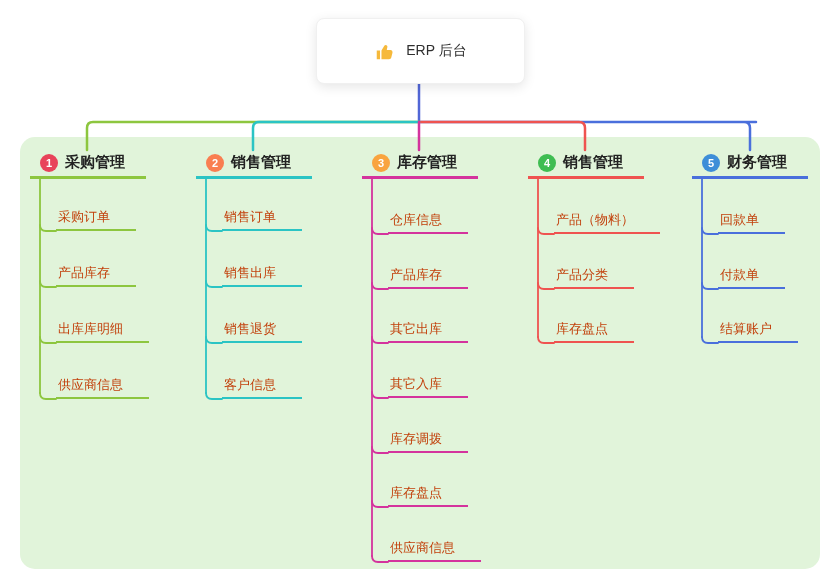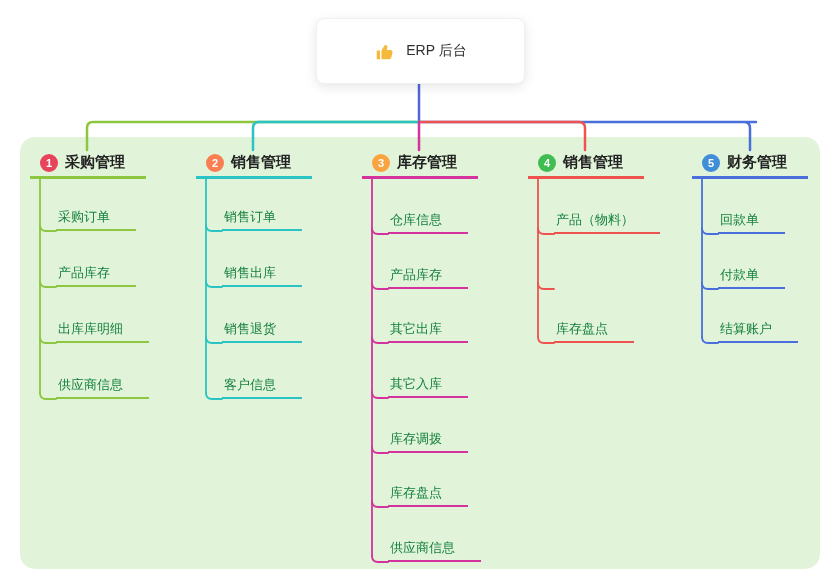--- a/index.html
+++ b/index.html
@@ -22,21 +22,21 @@
   .hdr{position:absolute;top:149px;width:116px;height:30px;z-index:2;
        display:flex;align-items:center;gap:7px;padding-left:10px;
        border-bottom:3px solid;box-sizing:border-box;
        font-size:15px;font-weight:bold;color:#222222;white-space:nowrap;}
   .badge{width:18px;height:18px;border-radius:50%;flex:0 0 18px;
          display:flex;align-items:center;justify-content:center;
          font-size:11px;font-weight:bold;color:#ffffff;}
 
   .child{position:absolute;z-index:2;height:26px;box-sizing:border-box;
          border-bottom:2px solid;padding:3px 26px 0 2px;width:max-content;
-         font-size:13px;color:#15803d;white-space:nowrap;}
+         font-size:13px;color:#c2410c;white-space:nowrap;}
 
   
   .u0{border-bottom-color:#8dc63f;}
   .u1{border-bottom-color:#2bc4c4;}
   .u2{border-bottom-color:#d4339d;}
   .u3{border-bottom-color:#ef5350;}
   .u4{border-bottom-color:#4a6fdc;}
   
   .bg0{background:#e8435a;}
   .bg1{background:#f97e51;}
@@ -145,19 +145,20 @@
 
   <div class="child u2" style="left:388px;top:208px">仓库信息</div>
   <div class="child u2" style="left:388px;top:317px">其它出库</div>
   <div class="child u2" style="left:388px;top:263px">产品库存</div>
   <div class="child u2" style="left:388px;top:427px">库存调拨</div>
   <div class="child u2" style="left:388px;top:372px">其它入库</div>
   <div class="child u2" style="left:388px;top:481px">库存盘点</div>
   <div class="child u2" style="left:388px;top:536px">供应商信息</div>
 
   <div class="child u3" style="left:554px;top:208px">产品（物料）</div>
+  <div class="child u3" style="left:554px;top:263px">产品分类</div>
   <div class="child u3" style="left:554px;top:317px">库存盘点</div>
 
   <div class="child u4" style="left:718px;top:208px">回款单</div>
   <div class="child u4" style="left:718px;top:263px">付款单</div>
   <div class="child u4" style="left:718px;top:317px">结算账户</div>
 
 </div>
 
 </body></html>

